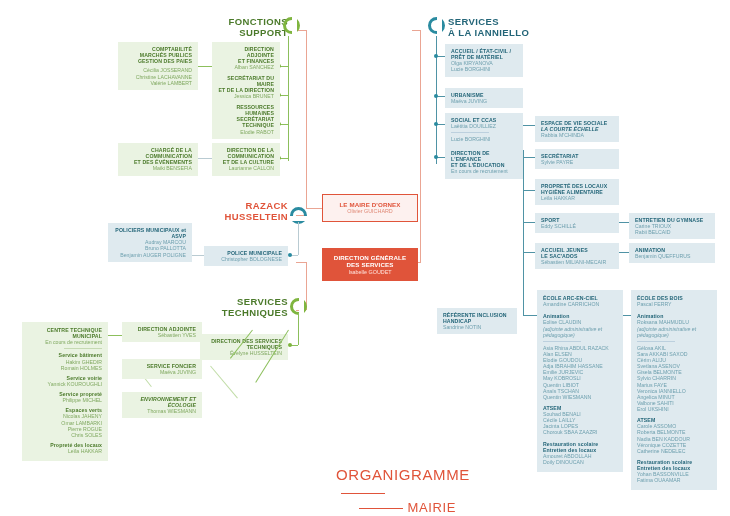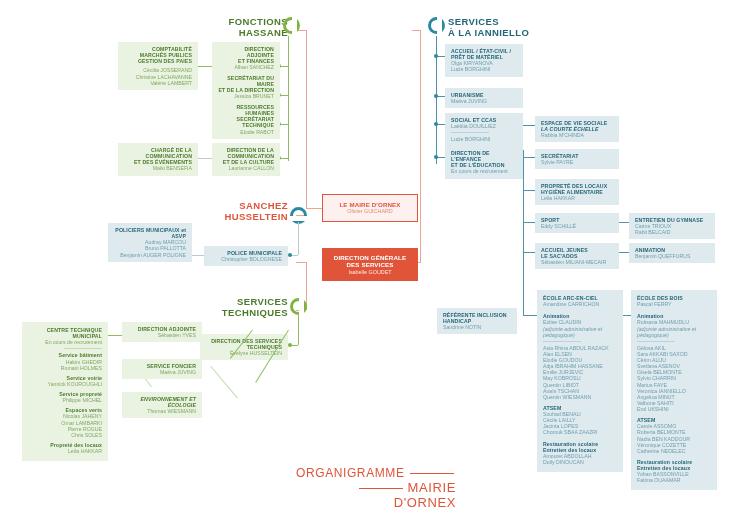--- a/index.html
+++ b/index.html
@@ -54,21 +54,21 @@
   .cblue{background:#4f93a5;}
   .cred{background:#eaa593;}
   .cgrey{background:#b9cbd2;}
 
   .dot{position:absolute;width:4px;height:4px;border-radius:50%;}
   .dg{background:#7fb53f;}
   .db{background:#2a8ba0;}
 
   
   .foot{position:absolute;color:#e0543a;}
-  .foot .l1{font-size:12px;letter-spacing:.6px;}
+  .foot .l1{font-size:15px;letter-spacing:.6px;margin-left:40px;}
   .foot .l2{font-size:13px;letter-spacing:.6px;}
   .rule{display:inline-block;height:1px;background:#e0543a;vertical-align:middle;}
 
   .sep{height:1px;background:#9fbad0;opacity:.55;margin:3px 0 3px auto;width:38px;}
   .sep.l{margin-left:0;}
   .sepg{height:1px;background:#b6cfa0;opacity:.7;margin:3px 0 3px auto;width:38px;}
 </style>
 </head>
 <body>
 
@@ -95,21 +95,21 @@
   <div class="ln lnh cred" style="left:412px;top:30px;width:8px;"></div>
   <div class="ln lnh cred" style="left:404px;top:262px;width:16px;"></div>
   <div class="ln lnv cred" style="left:420px;top:235px;height:28px;"></div>
 
   <div class="ln lnv cred" style="left:306px;top:262px;height:48px;"></div>
   <div class="ln lnh cred" style="left:296px;top:262px;width:10px;"></div>
   <div class="ln lnh cred" style="left:296px;top:310px;width:10px;"></div>
 
   <div class="head green ac" style="left:210px;top:16px;width:78px;text-align:right;">
     <div>FONCTIONS</div>
-    <div>HASSANE</div>
+    <div>SUPPORT</div>
   </div>
   <div class="ring green v" style="left:283px;top:17px;"></div>
 
   <div class="box g ar" style="left:212px;top:42px;width:68px;font-size:5.2px;">
     <div class="ttl">DIRECTION ADJOINTE</div>
     <div class="ttl">ET FINANCES</div>
     <div class="nm">Alban SANCHEZ</div>
   </div>
   <div class="box g ar" style="left:212px;top:71px;width:68px;font-size:5.2px;">
     <div class="ttl">SECRÉTARIAT DU MAIRE</div>
@@ -227,21 +227,21 @@
   </div>
 
   <div class="ln lnv cblue" style="left:523px;top:315px;height:0px;"></div>
   <div class="box b al" style="left:437px;top:308px;width:80px;font-size:5.2px;">
     <div class="ttl">RÉFÉRENTE INCLUSION</div>
     <div class="ttl">HANDICAP</div>
     <div class="nm">Sandrine NOTIN</div>
   </div>
 
   <div class="head red ar" style="left:218px;top:200px;width:70px;">
-    <div>SANCHEZ</div>
+    <div>RAZACK</div>
     <div>HUSSELTEIN</div>
   </div>
   <div class="ring" style="left:290px;top:207px;border:3.5px solid #2a8ba0;">
     <i style="content:'';position:absolute;left:-3px;top:6px;width:23px;height:5px;background:#fff;display:block;"></i>
   </div>
   <div class="ln lnv cgrey" style="left:298px;top:222px;height:33px;"></div>
   <div class="ln lnh cgrey" style="left:290px;top:255px;width:8px;"></div>
   <div class="dot db" style="left:288px;top:253px;"></div>
 
   <div class="box b ar" style="left:204px;top:246px;width:84px;font-size:5.2px;">

